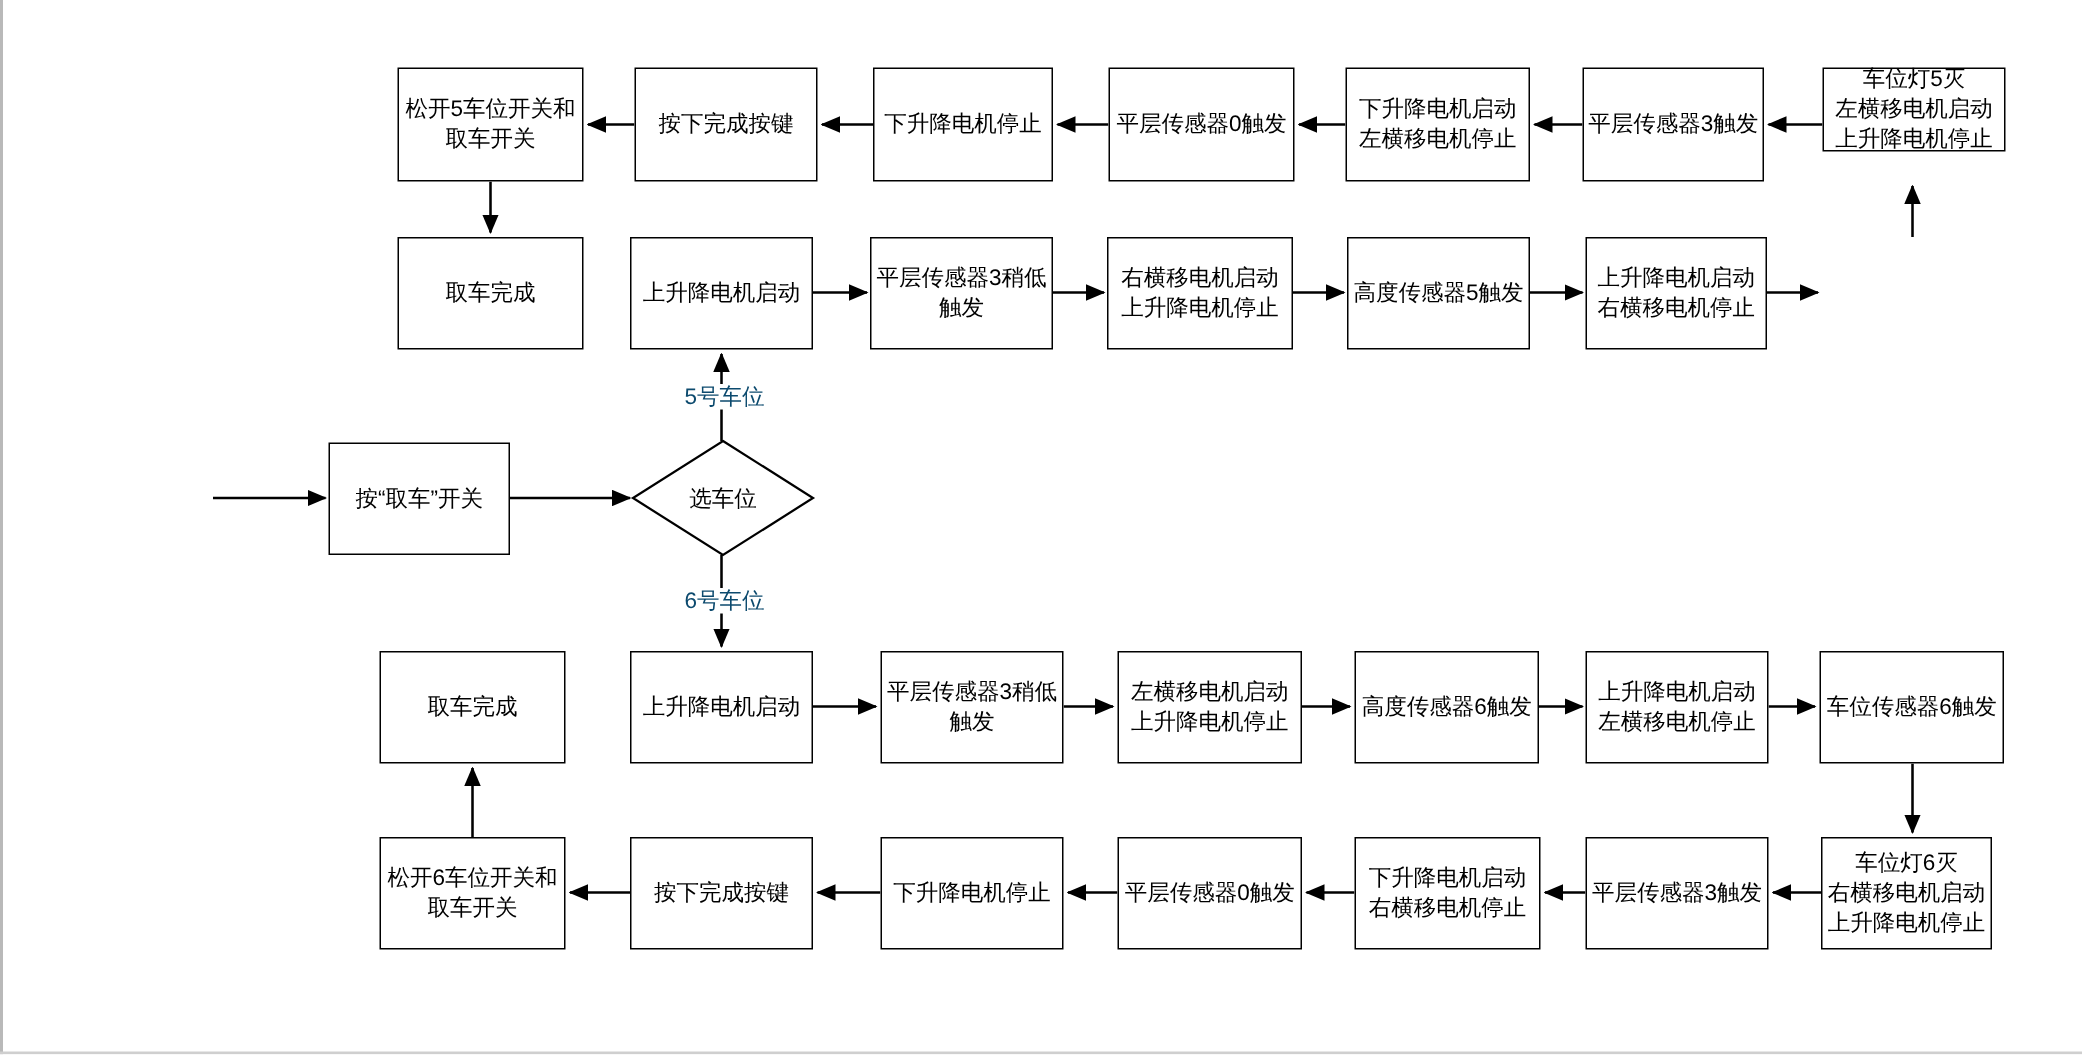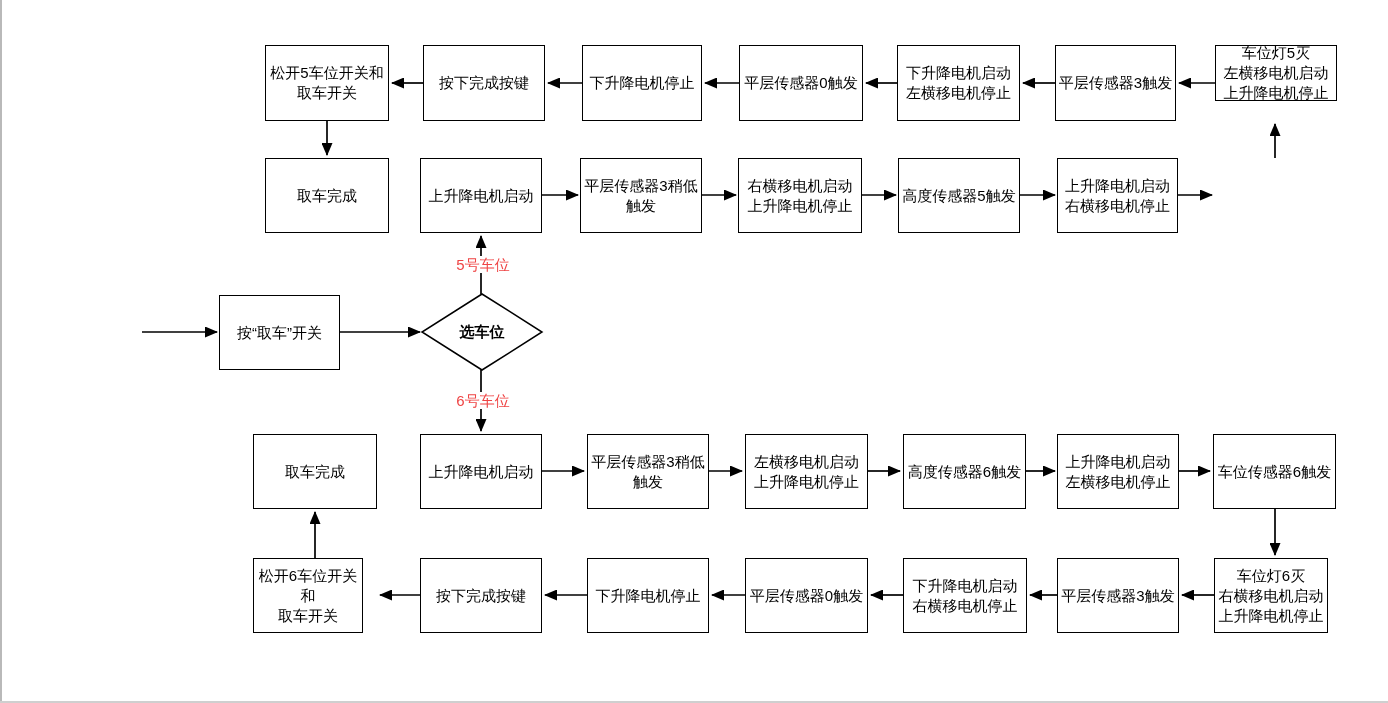--- a/index.html
+++ b/index.html
@@ -49,28 +49,27 @@
     padding: 2px;
   }
   .decision-label {
     position: absolute;
     display: flex;
     align-items: center;
     justify-content: center;
     text-align: center;
     font-size: 15px;
     color: #000000;
-    font-weight: bold;
   }
   .edge-label {
     position: absolute;
     background: #ffffff;
     font-size: 15px;
     line-height: 17px;
-    color: #ef4444;
+    color: #0c4a6e;
     text-align: center;
     padding: 0 1px;
   }
 </style>
 </head>
 <body>
 
 <div class="canvas">
 
   <svg class="edges" viewBox="0 0 1388 703">
@@ -159,21 +158,21 @@
   <div class="node" style="left:420px;top:434px;width:122px;height:75px">上升降电机启动</div>
   <div class="node" style="left:587px;top:434px;width:122px;height:75px">平层传感器3稍低
 触发</div>
   <div class="node" style="left:745px;top:434px;width:123px;height:75px">左横移电机启动
 上升降电机停止</div>
   <div class="node" style="left:903px;top:434px;width:123px;height:75px">高度传感器6触发</div>
   <div class="node" style="left:1057px;top:434px;width:122px;height:75px">上升降电机启动
 左横移电机停止</div>
   <div class="node" style="left:1213px;top:434px;width:123px;height:75px">车位传感器6触发</div>
 
-  <div class="node" style="left:253px;top:558px;width:110px;height:75px">松开6车位开关和
+  <div class="node" style="left:253px;top:558px;width:124px;height:75px">松开6车位开关和
 取车开关</div>
   <div class="node" style="left:420px;top:558px;width:122px;height:75px">按下完成按键</div>
   <div class="node" style="left:587px;top:558px;width:122px;height:75px">下升降电机停止</div>
   <div class="node" style="left:745px;top:558px;width:123px;height:75px">平层传感器0触发</div>
   <div class="node" style="left:903px;top:558px;width:124px;height:75px">下升降电机启动
 右横移电机停止</div>
   <div class="node" style="left:1057px;top:558px;width:122px;height:75px">平层传感器3触发</div>
   <div class="node" style="left:1214px;top:558px;width:114px;height:75px">车位灯6灭
 右横移电机启动
 上升降电机停止</div>

